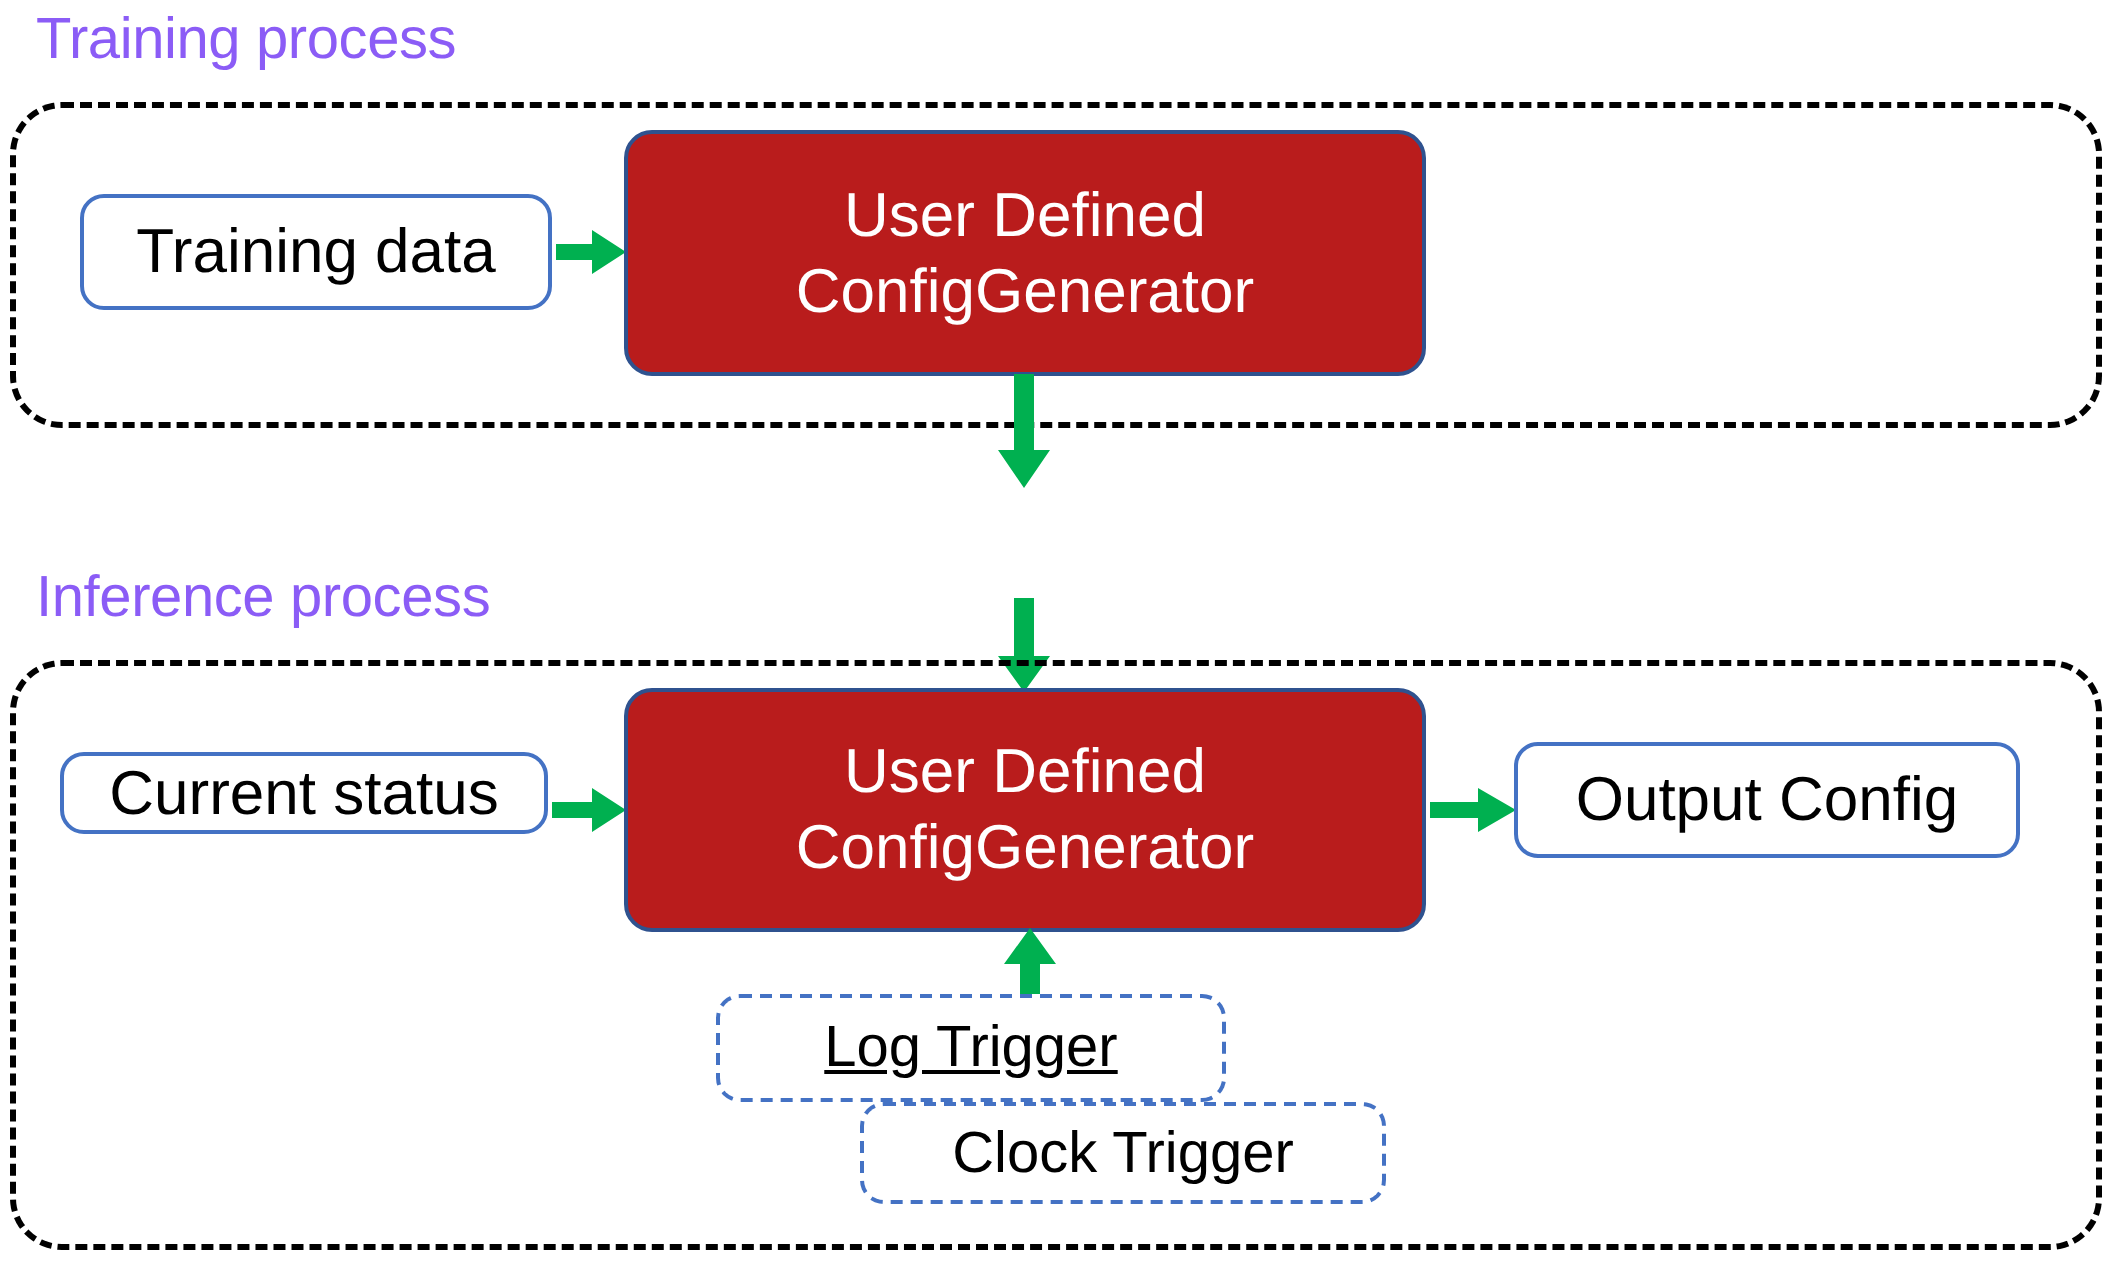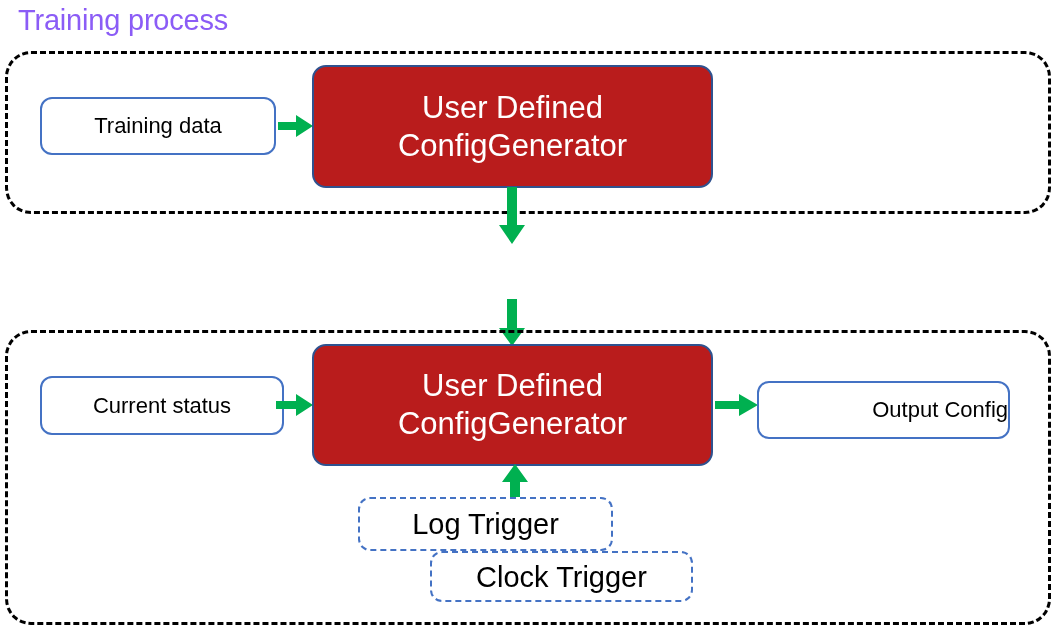--- a/index.html
+++ b/index.html
@@ -38,21 +38,21 @@
     display: flex;
     align-items: center;
     justify-content: center;
     text-align: center;
   }
   .node-white {
     background: #ffffff;
     border: 2px solid #4472C4;
     border-radius: 12px;
     color: #000000;
-    font-size: 22px;
+    font-size: 31px;
     line-height: 34px;
   }
   .node-blue {
     background: #b91c1c;
     border: 2px solid #2F528F;
     border-radius: 14px;
     color: #ffffff;
     font-size: 31px;
     line-height: 38px;
   }
@@ -102,55 +102,56 @@
     </svg>
   </div>
 
 
   <div class="arrow" style="left:497px; top:299px;">
     <svg width="30" height="48" viewBox="0 0 30 48">
       <path d="M10,0 L20,0 L20,29 L28,29 L15,47 L2,29 L10,29 Z" fill="#00B050"></path>
     </svg>
   </div>
 
+  <div class="section-label" style="left:18px; top:283px;">Inference process</div>
 
   <div class="group-box" style="left:5px; top:330px; width:1046px; height:295px;"></div>
 
-  <div class="node node-white" style="left:40px; top:376px; width:244px; height:59px;">
+  <div class="node node-white" style="left:30px; top:376px; width:244px; height:41px;">
     <span class="node-text">Current status</span>
   </div>
 
   <div class="arrow" style="left:276px; top:392px;">
     <svg width="38" height="26" viewBox="0 0 38 26">
       <path d="M0,9 L20,9 L20,2 L37,13 L20,24 L20,17 L0,17 Z" fill="#00B050"></path>
     </svg>
   </div>
 
   <div class="node node-blue" style="left:312px; top:344px; width:401px; height:122px;">
     <span class="node-text">User Defined
 ConfigGenerator</span>
   </div>
 
   <div class="arrow" style="left:715px; top:392px;">
     <svg width="44" height="26" viewBox="0 0 44 26">
       <path d="M0,9 L24,9 L24,2 L43,13 L24,24 L24,17 L0,17 Z" fill="#00B050"></path>
     </svg>
   </div>
 
-  <div class="node node-white" style="left:757px; top:381px; width:253px; height:58px;justify-content:flex-end;">
+  <div class="node node-white" style="left:757px; top:371px; width:253px; height:58px;">
     <span class="node-text">Output Config</span>
   </div>
 
   <div class="arrow" style="left:500px; top:464px;">
     <svg width="30" height="38" viewBox="0 0 30 38">
       <path d="M15,0 L28,18 L20,18 L20,38 L10,38 L10,18 L2,18 Z" fill="#00B050"></path>
     </svg>
   </div>
 
-  <div class="node node-dashed" style="left:358px; top:497px; width:255px; height:54px;">
+  <div class="node node-dashed" style="left:358px; top:497px; width:255px; height:54px;text-decoration:underline;">
     <span class="node-text">Log Trigger</span>
   </div>
 
   <div class="node node-dashed" style="left:430px; top:551px; width:263px; height:51px;">
     <span class="node-text">Clock Trigger</span>
   </div>
 
 </div>
 
 </body></html>

